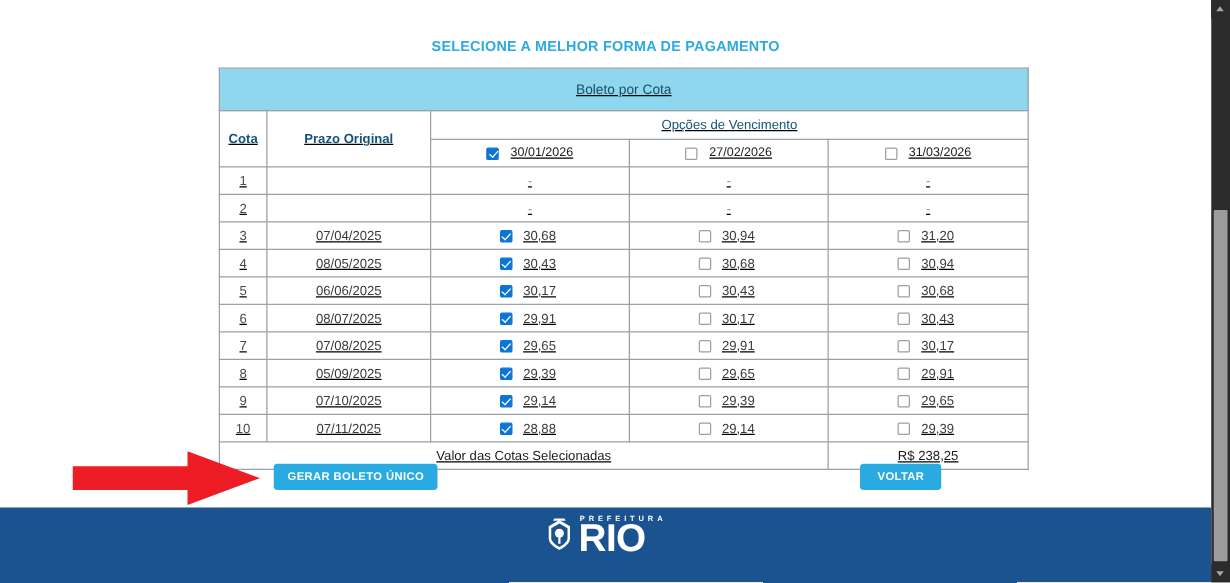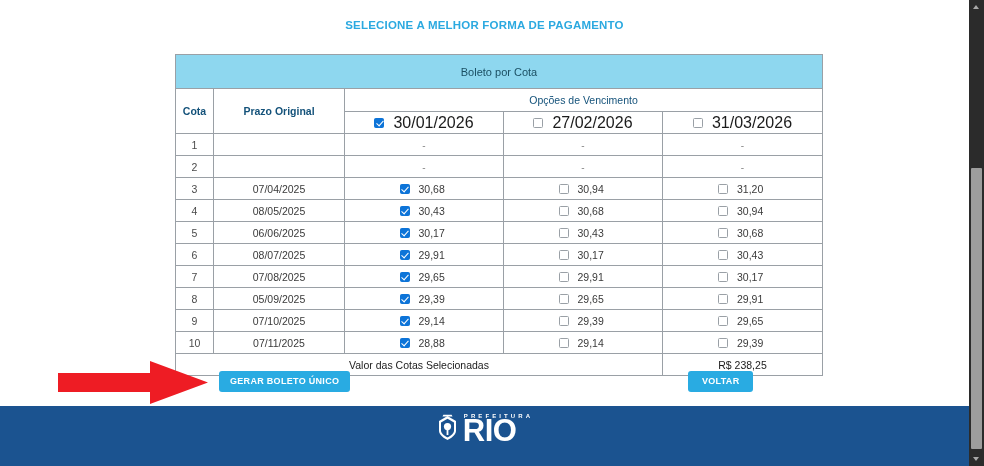--- a/index.html
+++ b/index.html
@@ -26,29 +26,30 @@
     overflow: hidden;
   }
 
   
   .page-title {
     text-align: center;
     color: #2ba9e0;
     font-size: 11.5px;
     font-weight: bold;
     letter-spacing: 0.2px;
-    padding-top: 19px;
+    padding-top: 32px;
   }
 
   
   .table-wrap {
     position: absolute;
     left: 175px;
     top: 54px;
     width: 647px;
+    text-decoration: underline;
   }
 
   table.boleto {
     width: 100%;
     border-collapse: collapse;
     table-layout: fixed;
     font-size: 10.5px;
     color: #3a3a3a;
   }
   table.boleto td, table.boleto th {
@@ -76,21 +77,21 @@
   .grp-row td.cota-h,
   .grp-row td.prazo-h {
     color: #14527a;
     font-weight: bold;
     margin-left: 16px;
   }
 
   .opt-row td {
     height: 22px;
     color: #1b1b1b;
-    font-size: 16px;
+    font-size: 10px;
     font-weight: bold;
   }
 
   .data-row td { height: 22px; }
   .data-row td.cota { color: #4a4a4a; }
   .data-row td.prazo { color: #3a3a3a; }
 
   .dash { color: #8a8a8a; font-size: 10px; }
 
   .total-row td {

